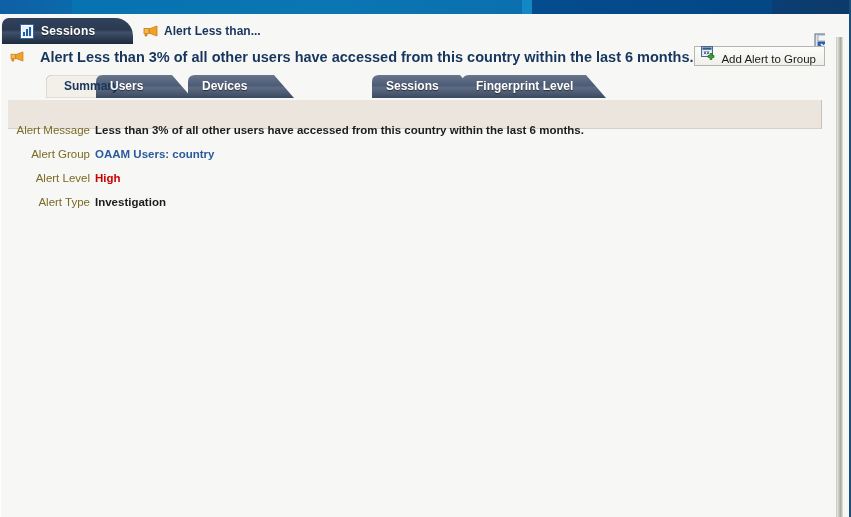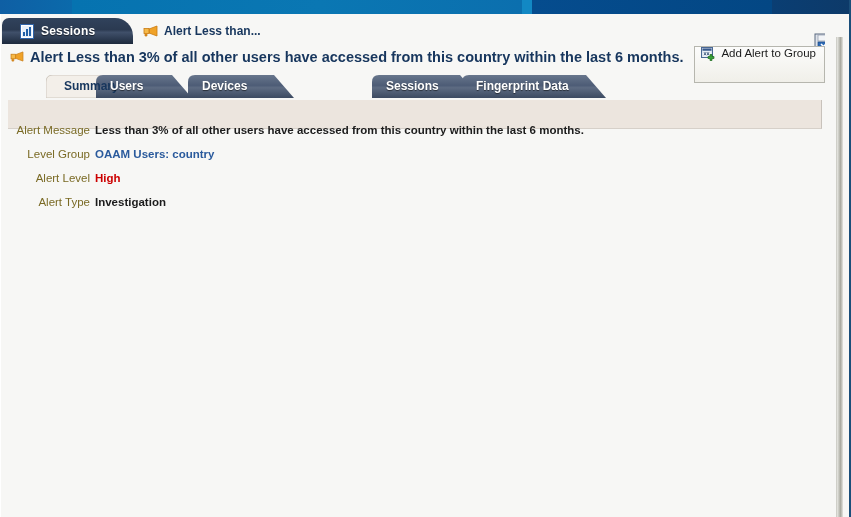--- a/index.html
+++ b/index.html
@@ -90,37 +90,37 @@
   .titlerow {
     position: absolute;
     top: 46px; left: 0;
     width: 851px; height: 24px;
   }
   .page-title {
     position: absolute;
     left: 10px; top: 2px;
     display: flex;
     align-items: center;
-    gap: 6px;
+    gap: 16px;
   }
   .page-title .title-text {
     font-size: 14.5px;
     font-weight: bold;
     color: #17365d;
     white-space: nowrap;
   }
 
   .add-group-btn {
     position: absolute;
     right: 26px; top: 0px;
-    height: 37px;
+    height: 20px;
     border: 1px solid #b6b6ae;
     background: linear-gradient(to bottom, #fcfcfb, #f0efe9);
     display: flex;
-    align-items: flex-start;
+    align-items: flex-end;
     gap: 5px;
     padding: 0 8px 0 6px;
     cursor: pointer;
   }
   .add-group-btn .btn-label {
     font-size: 11.5px;
     color: #1b1b1b;
     white-space: nowrap;
   }
 
@@ -372,34 +372,34 @@
           <defs>
             <linearGradient id="g5" x1="0" y1="0" x2="0" y2="1">
               <stop offset="0" stop-color="#68768c"></stop>
               <stop offset="0.45" stop-color="#4d5c76"></stop>
               <stop offset="0.55" stop-color="#5d6b82"></stop>
               <stop offset="1" stop-color="#3c4a61"></stop>
             </linearGradient>
           </defs>
           <path d="M0 23 L0 7 Q0 0 7 0 L124 0 L144 23 Z" fill="url(#g5)"></path>
         </svg>
-        <span class="tab-text" style="left: 14px;">Fingerprint Data</span>
+        <span class="tab-text" style="left: 14px;">Fingerprint Level</span>
       </div>
     </div>
   <div class="subtab-underline"></div>
 
   <div class="content">
     <div class="beige-panel"></div>
     <div class="detail-list" id="detail-host">
         <div class="detail-row">
           <span class="detail-label">Alert Message</span>
           <span class="detail-value">Less than 3% of all other users have accessed from this country within the last 6 months.</span>
         </div>
         <div class="detail-row">
-          <span class="detail-label">Level Group</span>
+          <span class="detail-label">Alert Group</span>
           <span class="detail-value link">OAAM Users: country</span>
         </div>
         <div class="detail-row">
           <span class="detail-label">Alert Level</span>
           <span class="detail-value level-high">High</span>
         </div>
         <div class="detail-row">
           <span class="detail-label">Alert Type</span>
           <span class="detail-value">Investigation</span>
         </div>

